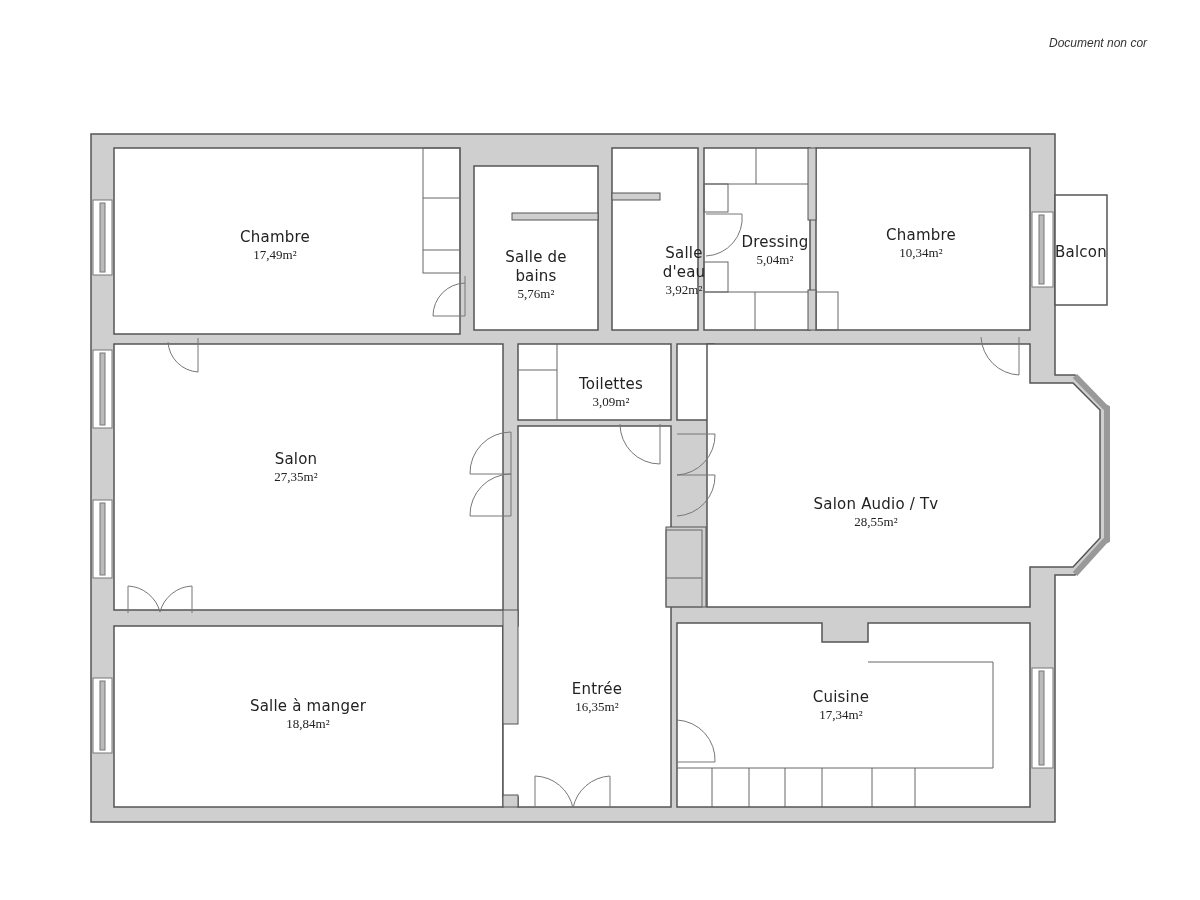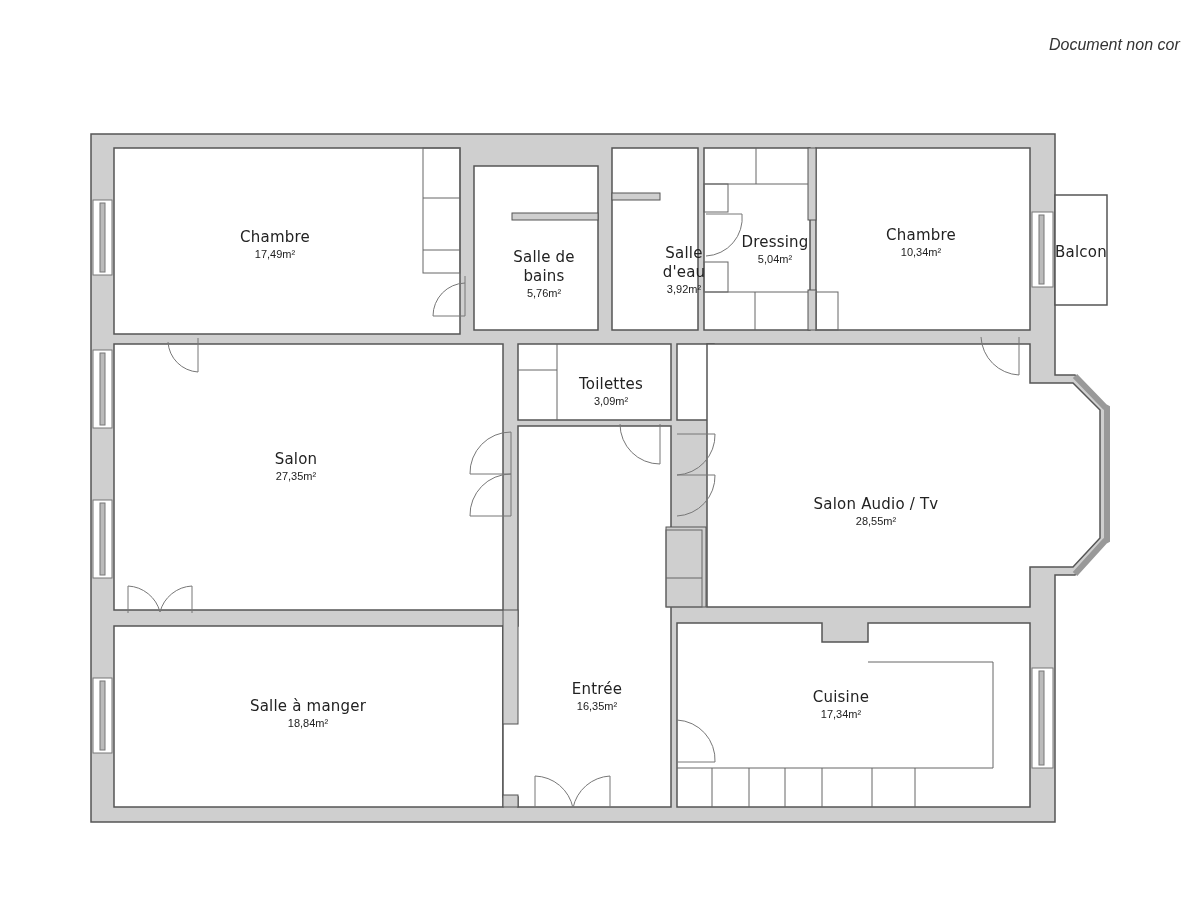--- a/index.html
+++ b/index.html
@@ -1,21 +1,21 @@
 <!DOCTYPE html>
 <html><head>
 <meta charset="utf-8">
 <style>
   html, body { margin: 0; padding: 0; background: #ffffff; }
   body { width: 1200px; height: 900px; position: relative; overflow: hidden; font-family: "Liberation Sans", "DejaVu Sans", sans-serif; }
-  .disclaimer { position: absolute; top: 36px; left: 1049px; font-size: 16px; font-style: italic; color: #333; white-space: nowrap; }
+  .disclaimer { position: absolute; top: 36px; left: 1049px; font-size: 12px; font-style: italic; color: #333; white-space: nowrap; }
   svg.plan { position: absolute; left: 0; top: 0; }
   .lbl { position: absolute; text-align: center; color: #222; transform: translateX(-50%); white-space: nowrap; }
   .lbl .name { font-family: "DejaVu Sans", sans-serif; font-size: 15px; line-height: 19px; letter-spacing: 0.2px; }
-  .lbl .area { font-family: Liberation Sans, sans-serif; font-size: 11px; line-height: 15px; }
+  .lbl .area { font-family: Liberation Serif, serif; font-size: 13px; line-height: 15px; }
 </style>
 </head>
 <body>
 
 <div class="disclaimer">Document non cor</div>
 
 <svg class="plan" width="1200" height="900" viewBox="0 0 1200 900">
 
   <g>
     <path d="M91 134 H1055 V375 H1075 L1107 408 V540 L1075 575 H1055 V822 H91 Z" fill="#cfcfcf" stroke="#555" stroke-width="1.5"></path>
@@ -120,21 +120,21 @@
     <path d="M677 720 A40 40 0 0 1 715 762 H677"></path>
     <path d="M535 808 V776 A40 40 0 0 1 573 808"></path>
     <path d="M610 808 V776 A40 40 0 0 0 573 808"></path>
   </g>
 </svg>
 
 <div class="lbl" style="left:275px; top:228px;">
   <div class="name">Chambre</div>
   <div class="area">17,49m²</div>
 </div>
-<div class="lbl" style="left:536px; top:248px;margin-left:8px;">
+<div class="lbl" style="left:536px; top:248px;">
   <div class="name">Salle de</div>
   <div class="name">bains</div>
   <div class="area">5,76m²</div>
 </div>
 <div class="lbl" style="left:684px; top:244px;">
   <div class="name">Salle</div>
   <div class="name">d'eau</div>
   <div class="area">3,92m²</div>
 </div>
 <div class="lbl" style="left:775px; top:233px;">

